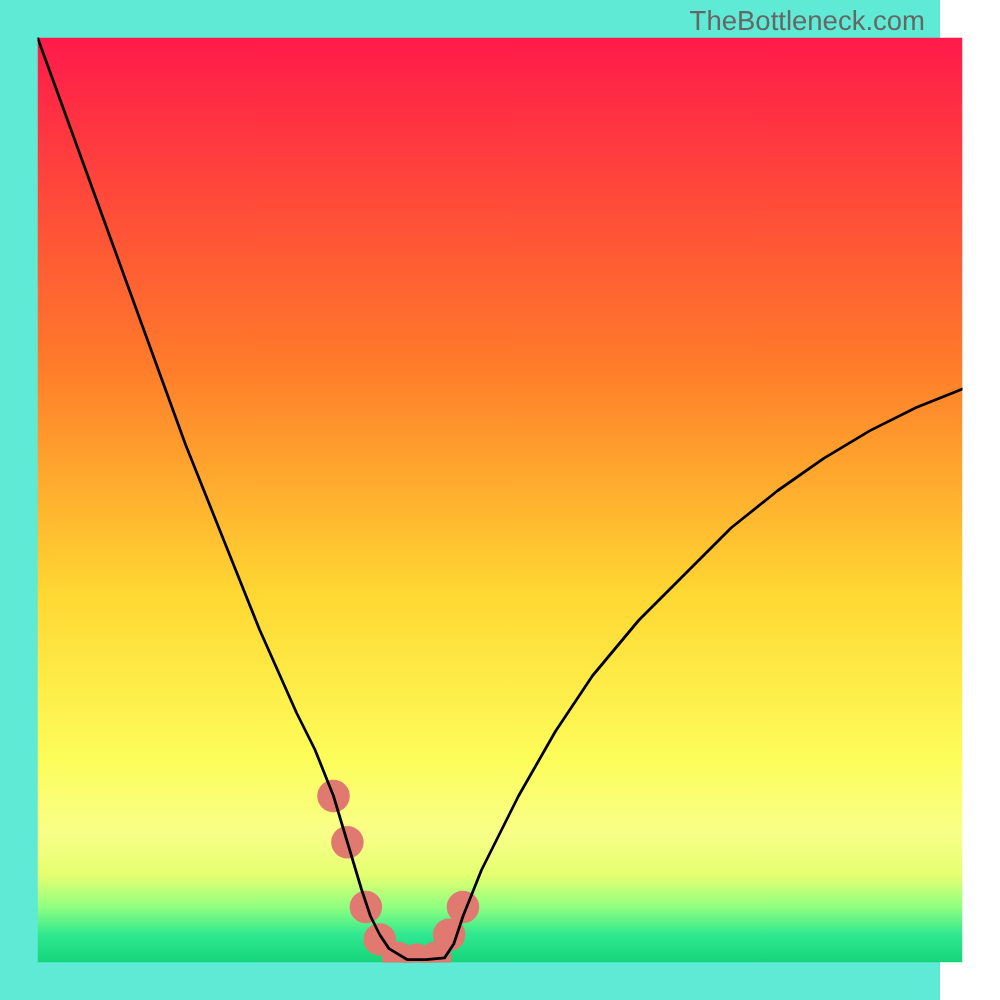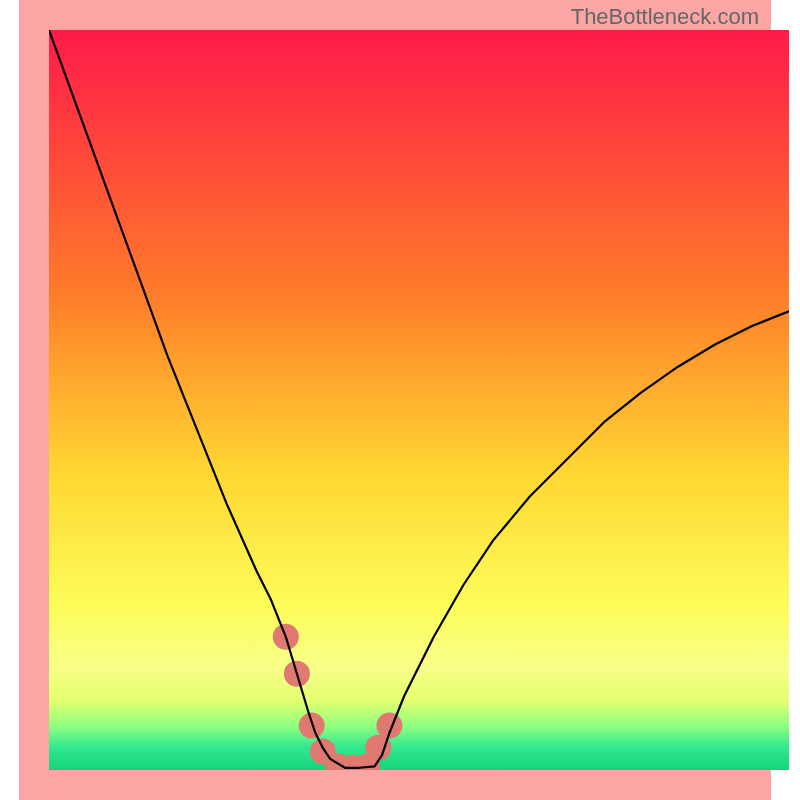--- a/index.html
+++ b/index.html
@@ -4,22 +4,21 @@
 <style>
   body {
     margin: 0;
     padding: 0;
     background: #fff;
   }
   .chart-container {
     width: 752px;
     height: 800px;
     position: relative;
-    background: #fca5a5;
-    margin-left: 19px;
+    background: #5eead4;
   }
   .watermark {
     position: absolute;
     top: 4px;
     right: 12px;
     color: #666;
     font-family: Arial, sans-serif;
     font-size: 22px;
     font-weight: 400;
     z-index: 10;

